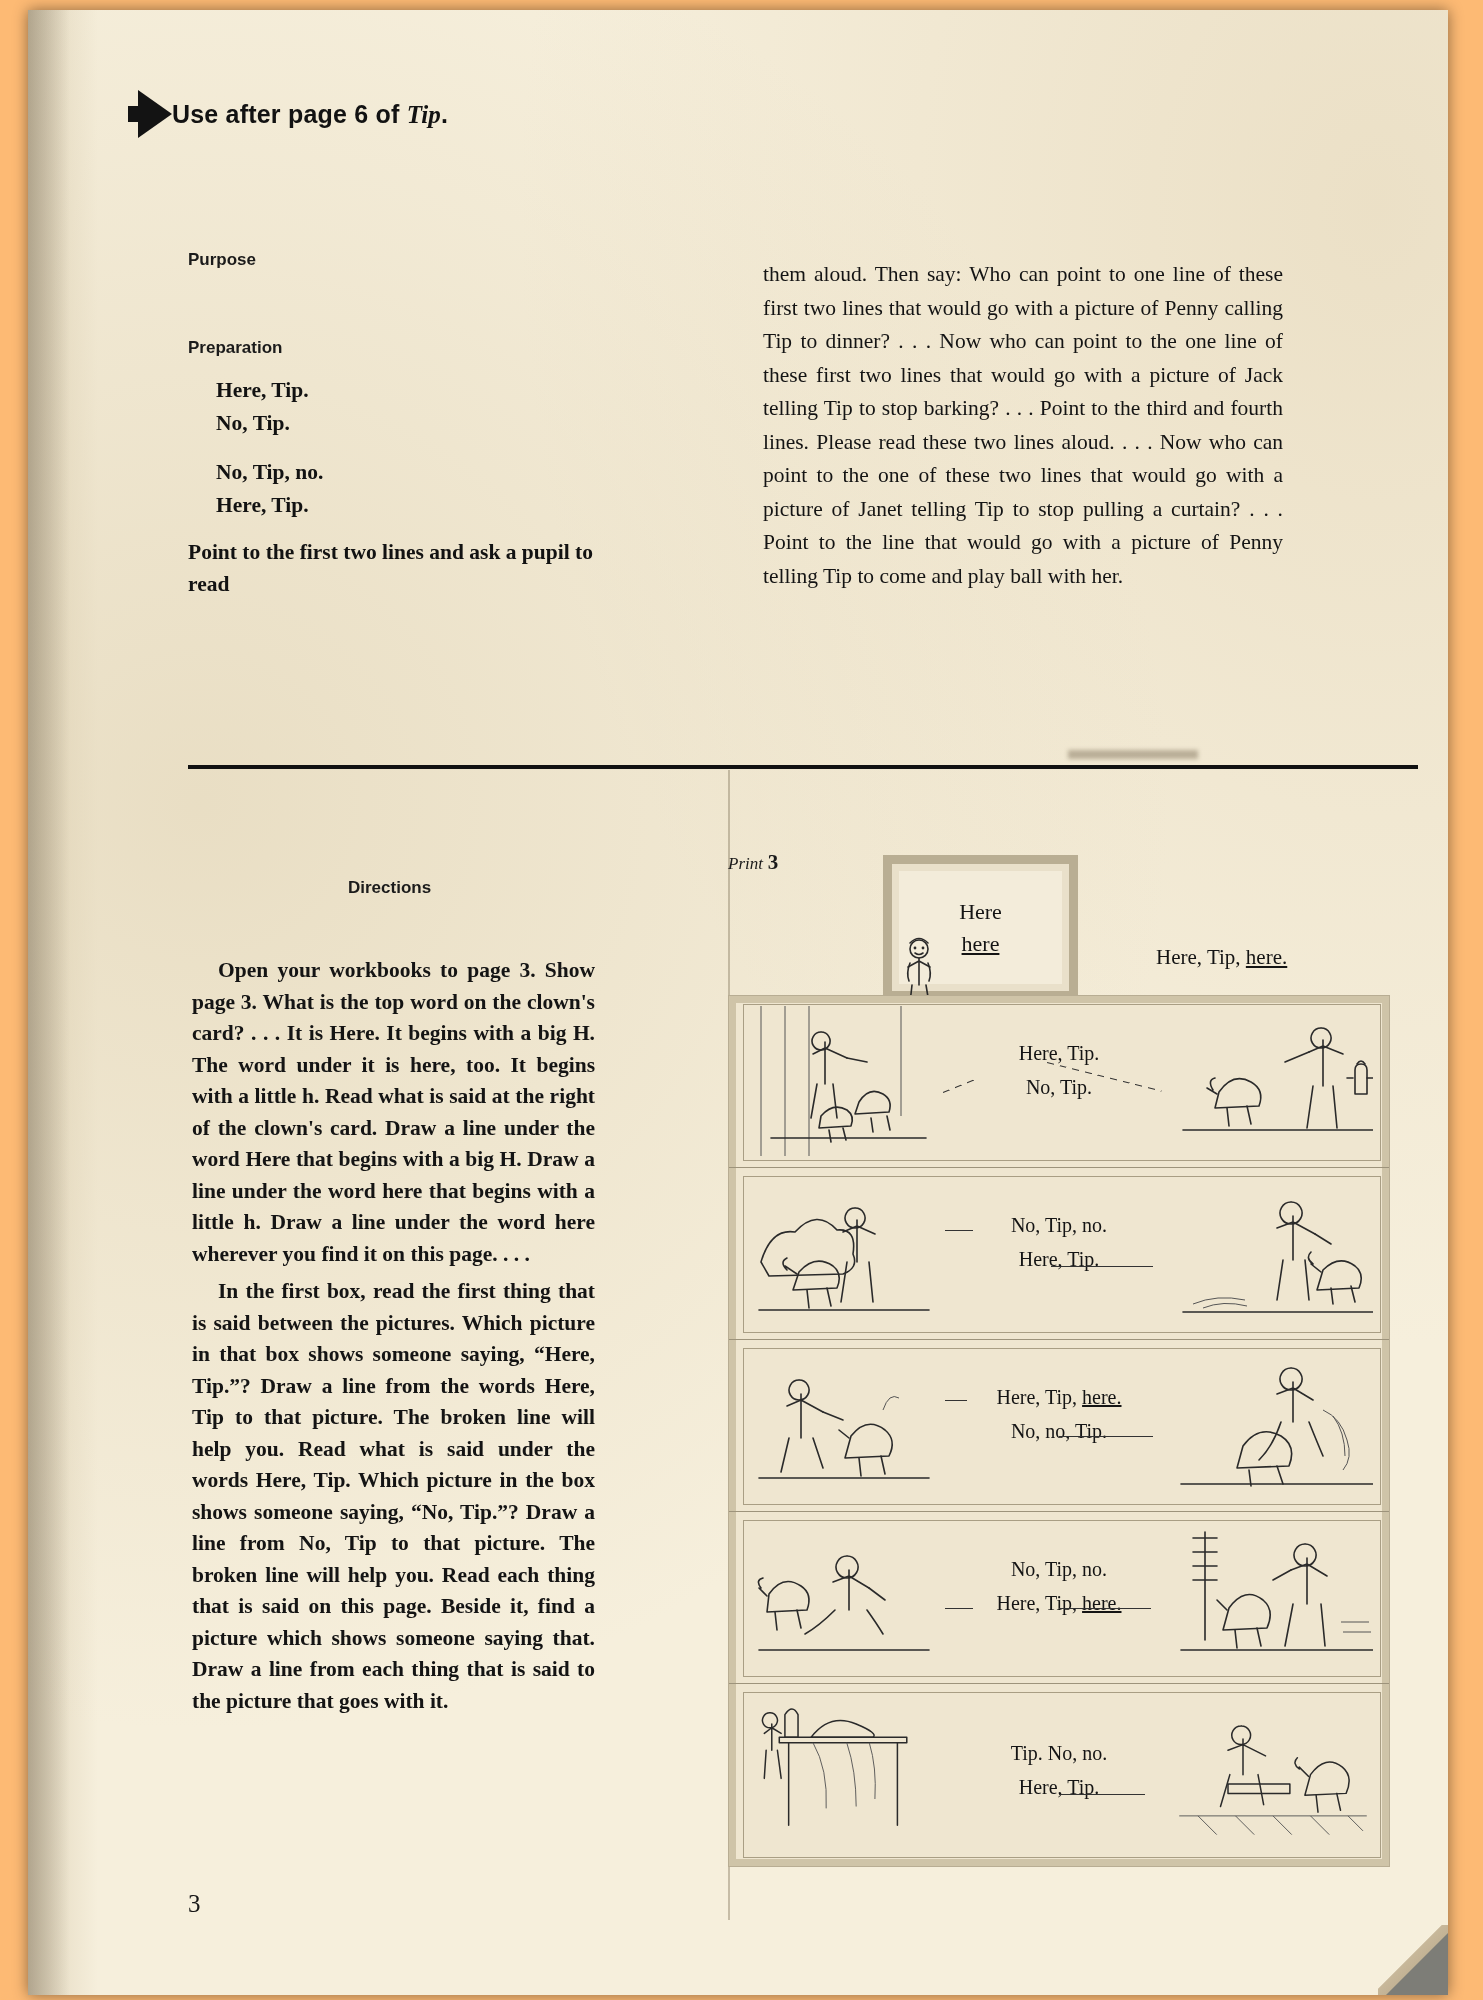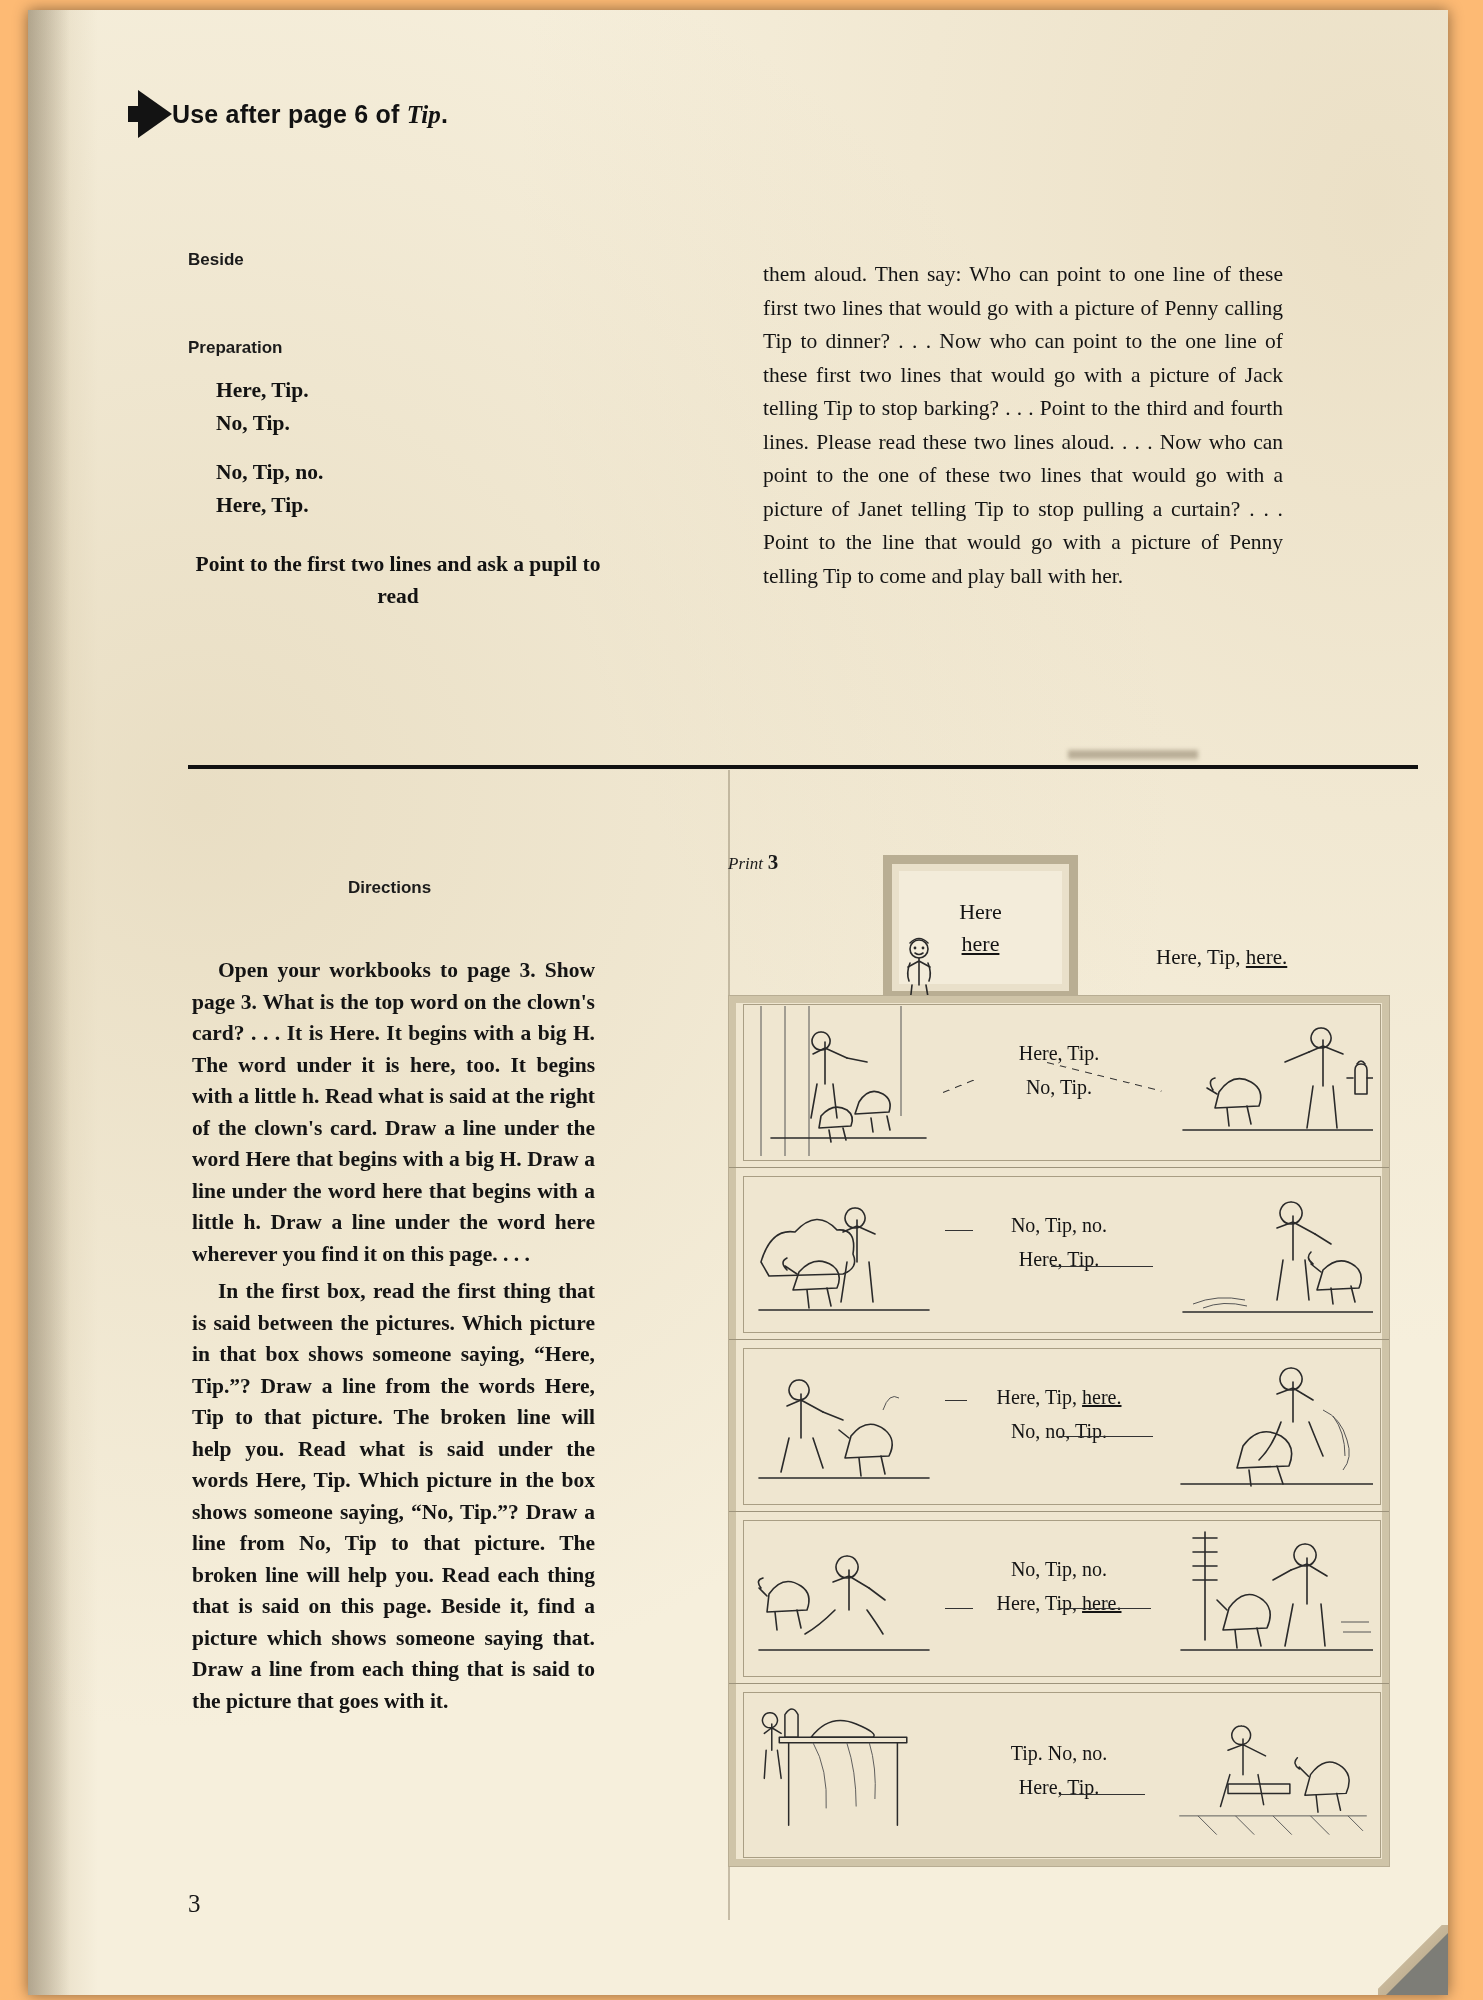--- a/index.html
+++ b/index.html
@@ -136,26 +136,25 @@
   }
   .board-lines {
     margin: 16px 0 0 28px;
     font-size: 21.5px;
     line-height: 33px;
     font-weight: bold;
     color: #121212;
   }
   .board-lines .gap { margin-top: 16px; }
   .ask-line {
-    margin-top: 26px;
+    margin-top: 14px;
     font-size: 21.5px;
     line-height: 32px;
     font-weight: bold;
     color: #121212;
-    text-align: center;
   }
   .spacer-block { height: 26px; }
 
   
   .rule {
     position: absolute;
     left: 160px;
     top: 755px;
     width: 1230px;
     height: 4px;
@@ -351,21 +350,21 @@
       <div style="position:relative;width:44px;height:48px;">
         <div class="arrow-tail"></div>
         <div class="arrow-marker" style="position:absolute;left:10px;top:0;"></div>
       </div>
       <div class="header-title">
         <span>Use after page 6 of </span><span class="ital">Tip</span><span>.</span>
       </div>
     </div>
 
     <div class="top-left">
-      <div class="sec-label">Beside</div>
+      <div class="sec-label">Purpose</div>
 
       <div class="spacer-block"></div>
       <div class="sec-label" style="margin-top:26px;">Preparation</div>
 
       <div class="board-lines">
         <div>Here, Tip.</div>
         <div>No, Tip.</div>
         <div class="gap">No, Tip, no.</div>
         <div>Here, Tip.</div>
       </div>

